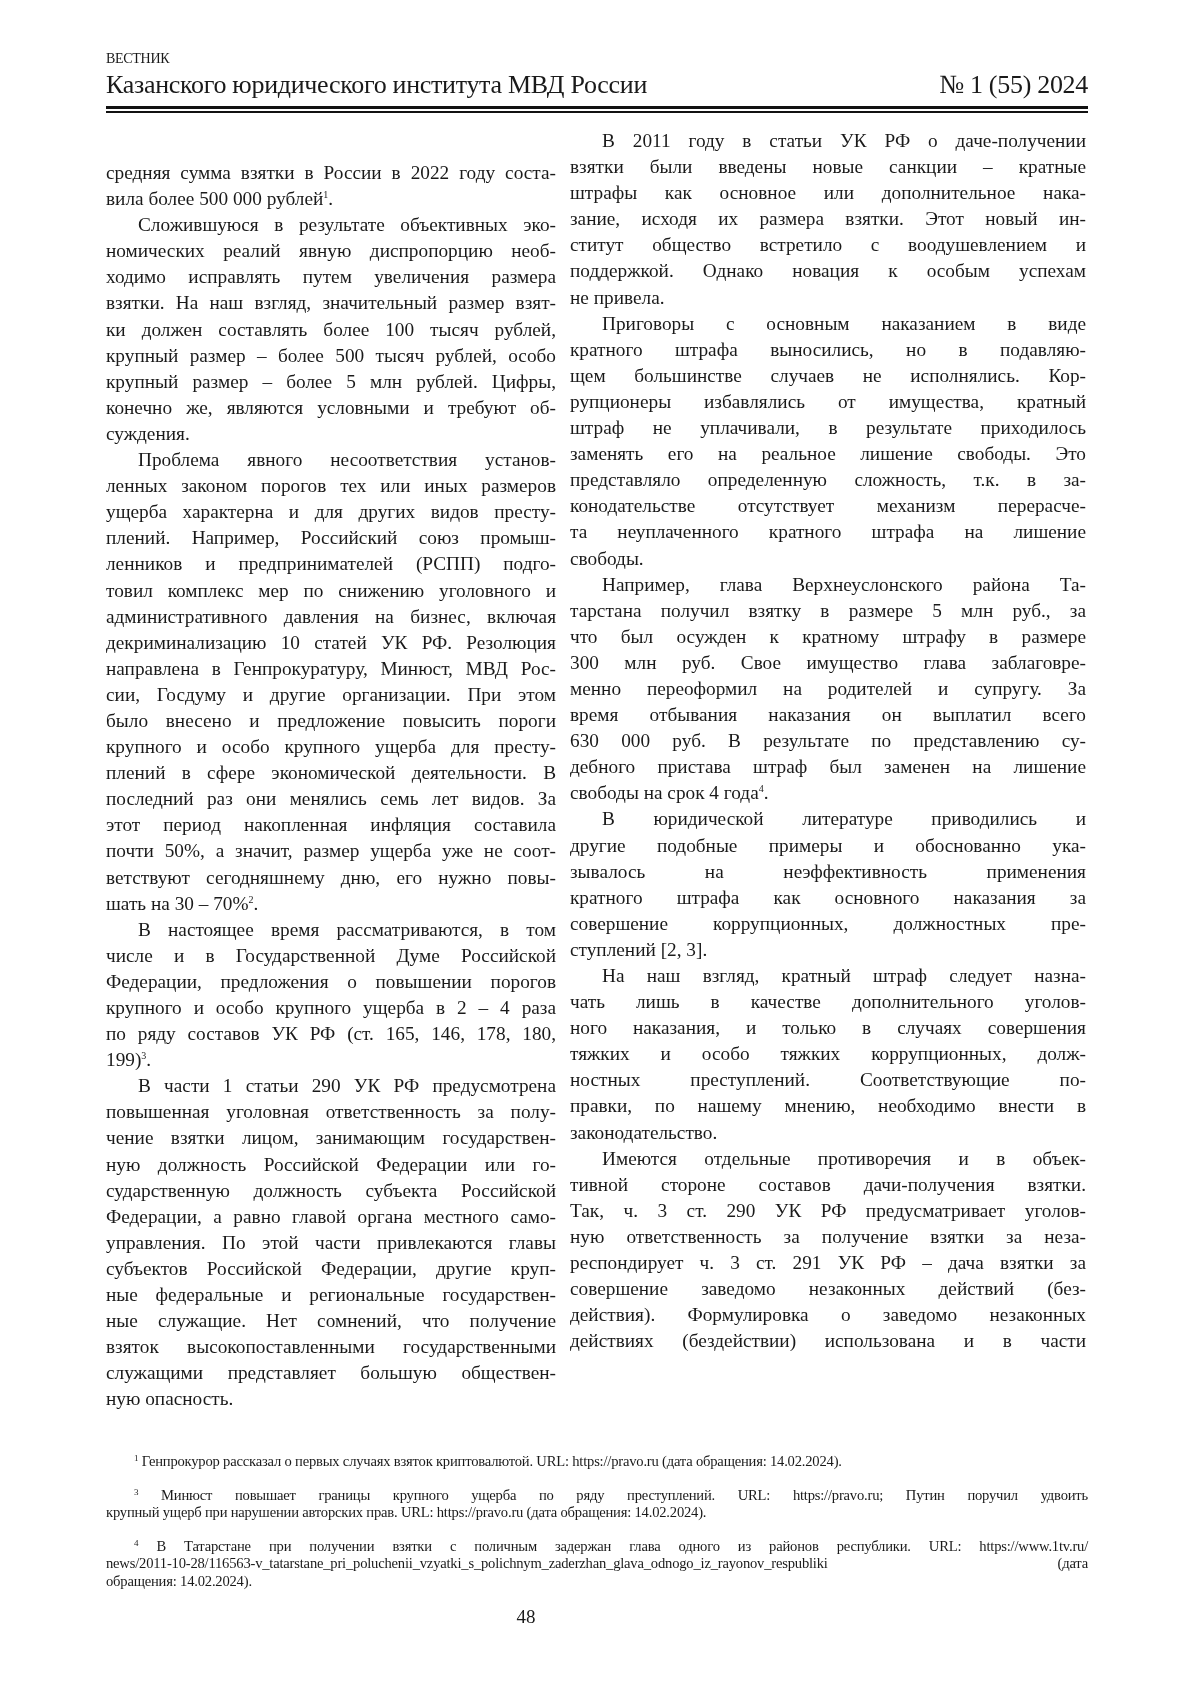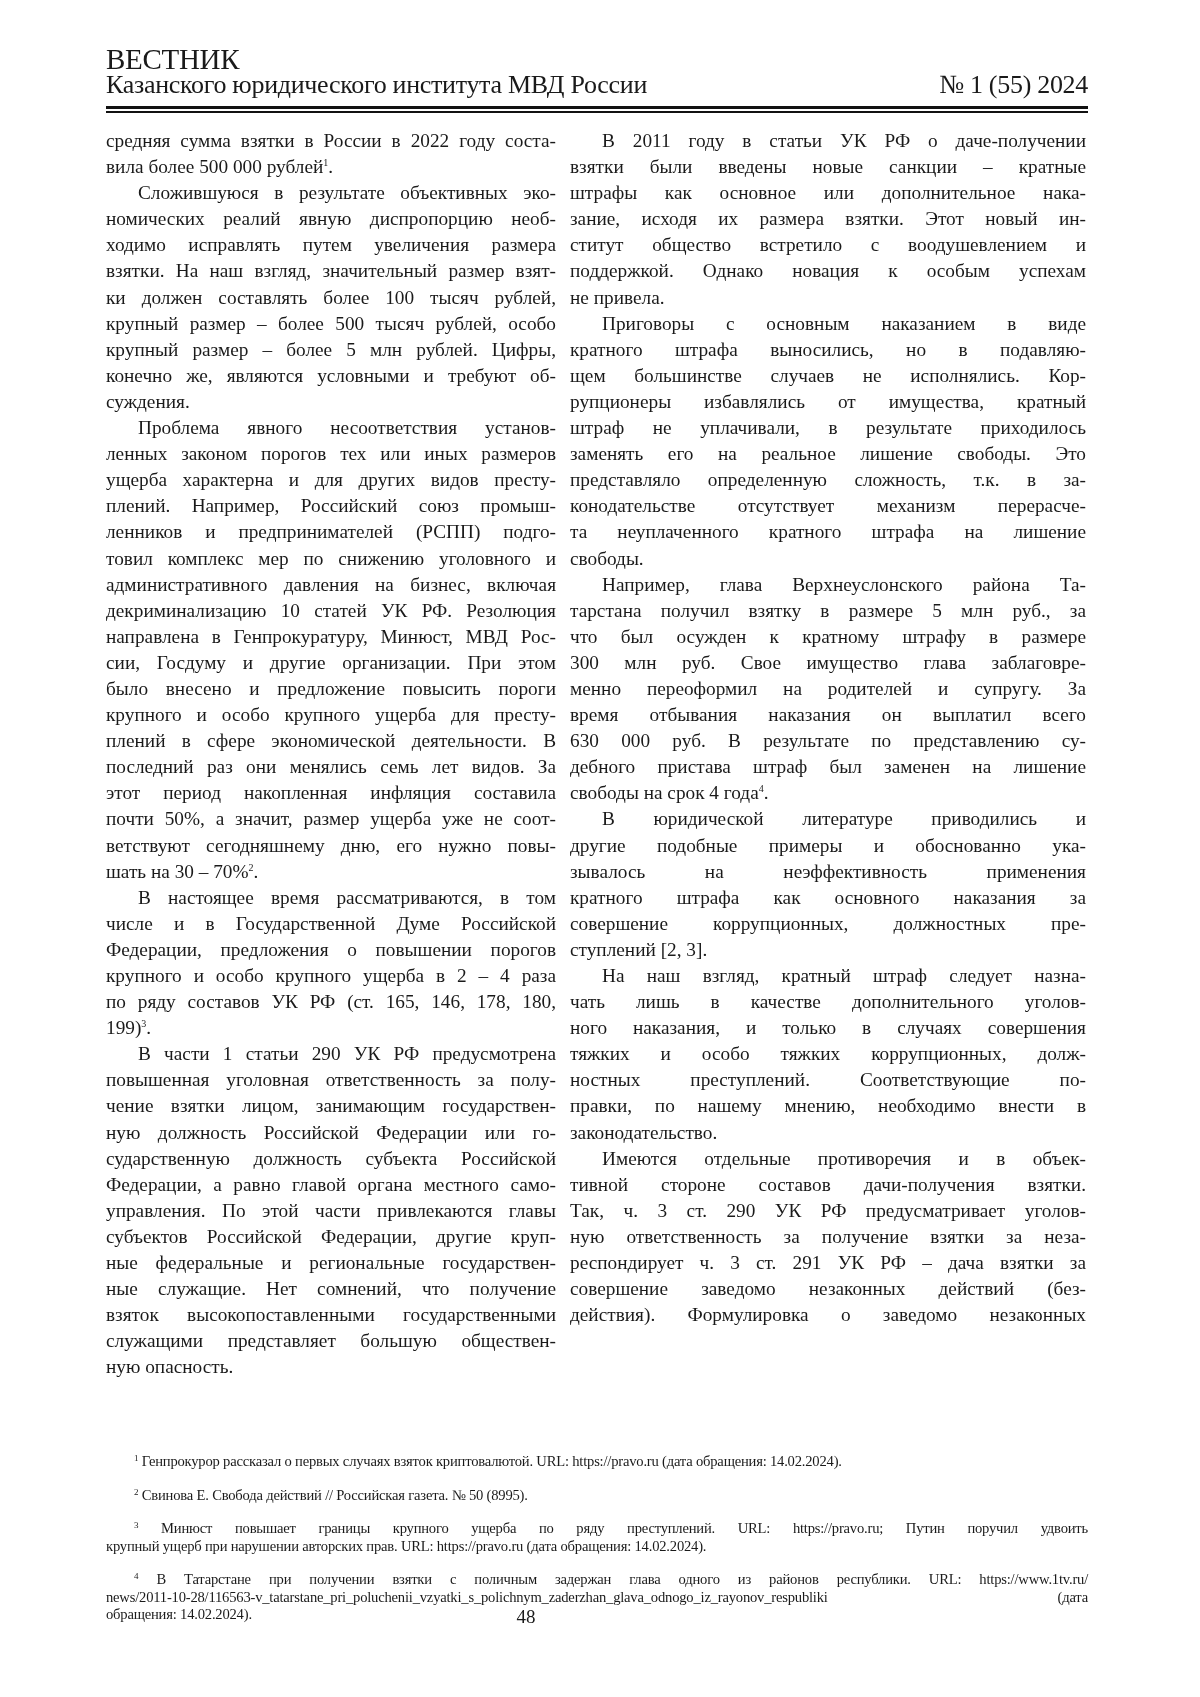--- a/index.html
+++ b/index.html
@@ -1,27 +1,27 @@
 <!DOCTYPE html>
 <html><head>
 <meta charset="utf-8">
 <style>
   html, body { margin: 0; padding: 0; background: #ffffff; }
   body { width: 1200px; height: 1697px; position: relative; overflow: hidden; color: #1a1a1a; }
   .page { position: absolute; left: 0; top: 0; width: 1200px; height: 1697px; font-family: "Liberation Serif", "DejaVu Serif", serif; }
 
   .header { position: absolute; left: 106px; top: 46px; width: 982px; }
-  .hdr-title { font-size: 29px; line-height: 26px; letter-spacing: -0.3px; }
+  .hdr-title { font-size: 14px; line-height: 26px; letter-spacing: -0.3px; }
   .hdr-row { display: flex; justify-content: space-between; font-size: 26px; line-height: 26px; letter-spacing: -0.3px; }
   .hdr-rule { position: absolute; left: 106px; top: 106px; width: 982px; height: 7px; }
   .hdr-rule .thick { position: absolute; left: 0; top: 0; width: 100%; height: 3px; background: #111; }
   .hdr-rule .thin { position: absolute; left: 0; top: 5px; width: 100%; height: 1.5px; background: #111; }
 
   .col { position: absolute; top: 128px; font-size: 19.3px; line-height: 26.1px; }
-  .col.left { left: 106px; width: 450px; }
+  .col.left { left: 106px; width: 450px; margin-top: 32px; }
   .col.right { left: 570px; width: 516px; }
   .ln { display: block; white-space: nowrap; text-align: justify; text-align-last: justify; height: 26.1px; overflow: visible; }
   .ln.last { text-align-last: left; }
   .ln.ind { text-indent: 32px; }
   sup { font-size: 10px; line-height: 0; vertical-align: 7px; }
 
   .footnotes { position: absolute; left: 106px; top: 1437px; width: 982px; font-size: 14.6px; line-height: 17.5px; letter-spacing: -0.2px; }
   .fn { margin: 16px 0 5px 0; }
   .fn .fl { display: block; white-space: nowrap; text-align: justify; text-align-last: justify; }
   .fn .fl.last { text-align-last: left; }
@@ -137,28 +137,26 @@
       <span class="ln"><span>ностных преступлений. Соответствующие по-</span></span>
       <span class="ln"><span>правки, по нашему мнению, необходимо внести в</span></span>
       <span class="ln last"><span>законодательство.</span></span>
       <span class="ln ind"><span>Имеются отдельные противоречия и в объек-</span></span>
       <span class="ln"><span>тивной стороне составов дачи-получения взятки.</span></span>
       <span class="ln"><span>Так, ч. 3 ст. 290 УК РФ предусматривает уголов-</span></span>
       <span class="ln"><span>ную ответственность за получение взятки за неза-</span></span>
       <span class="ln"><span>респондирует ч. 3 ст. 291 УК РФ – дача взятки за</span></span>
       <span class="ln"><span>совершение заведомо незаконных действий (без-</span></span>
       <span class="ln"><span>действия). Формулировка о заведомо незаконных</span></span>
+      <span class="ln"><span>действиях (бездействии) использована и в части</span></span>
     </div>
 
   <div class="footnotes" id="footnotes">
       <div class="fn">
         <span class="fl last ind"><sup>1</sup> <span>Генпрокурор рассказал о первых случаях взяток криптовалютой. URL: https://pravo.ru (дата обращения: 14.02.2024).</span></span>
-      </div>
-      <div class="fn">
-        <span class="fl last ind"><sup>2</sup> <span>Свинова Е. Свобода действий // Российская газета. № 50 (8995).</span></span>
       </div>
       <div class="fn">
         <span class="fl ind"><sup>3</sup> <span>Минюст повышает границы крупного ущерба по ряду преступлений. URL: https://pravo.ru; Путин поручил удвоить</span></span>
         <span class="fl last"><span>крупный ущерб при нарушении авторских прав. URL: https://pravo.ru (дата обращения: 14.02.2024).</span></span>
       </div>
       <div class="fn">
         <span class="fl ind"><sup>4</sup> <span>В Татарстане при получении взятки с поличным задержан глава одного из районов республики. URL: https://www.1tv.ru/</span></span>
         <span class="fl"><span>news/2011-10-28/116563-v_tatarstane_pri_poluchenii_vzyatki_s_polichnym_zaderzhan_glava_odnogo_iz_rayonov_respubliki (дата</span></span>
         <span class="fl last"><span>обращения: 14.02.2024).</span></span>
       </div>

